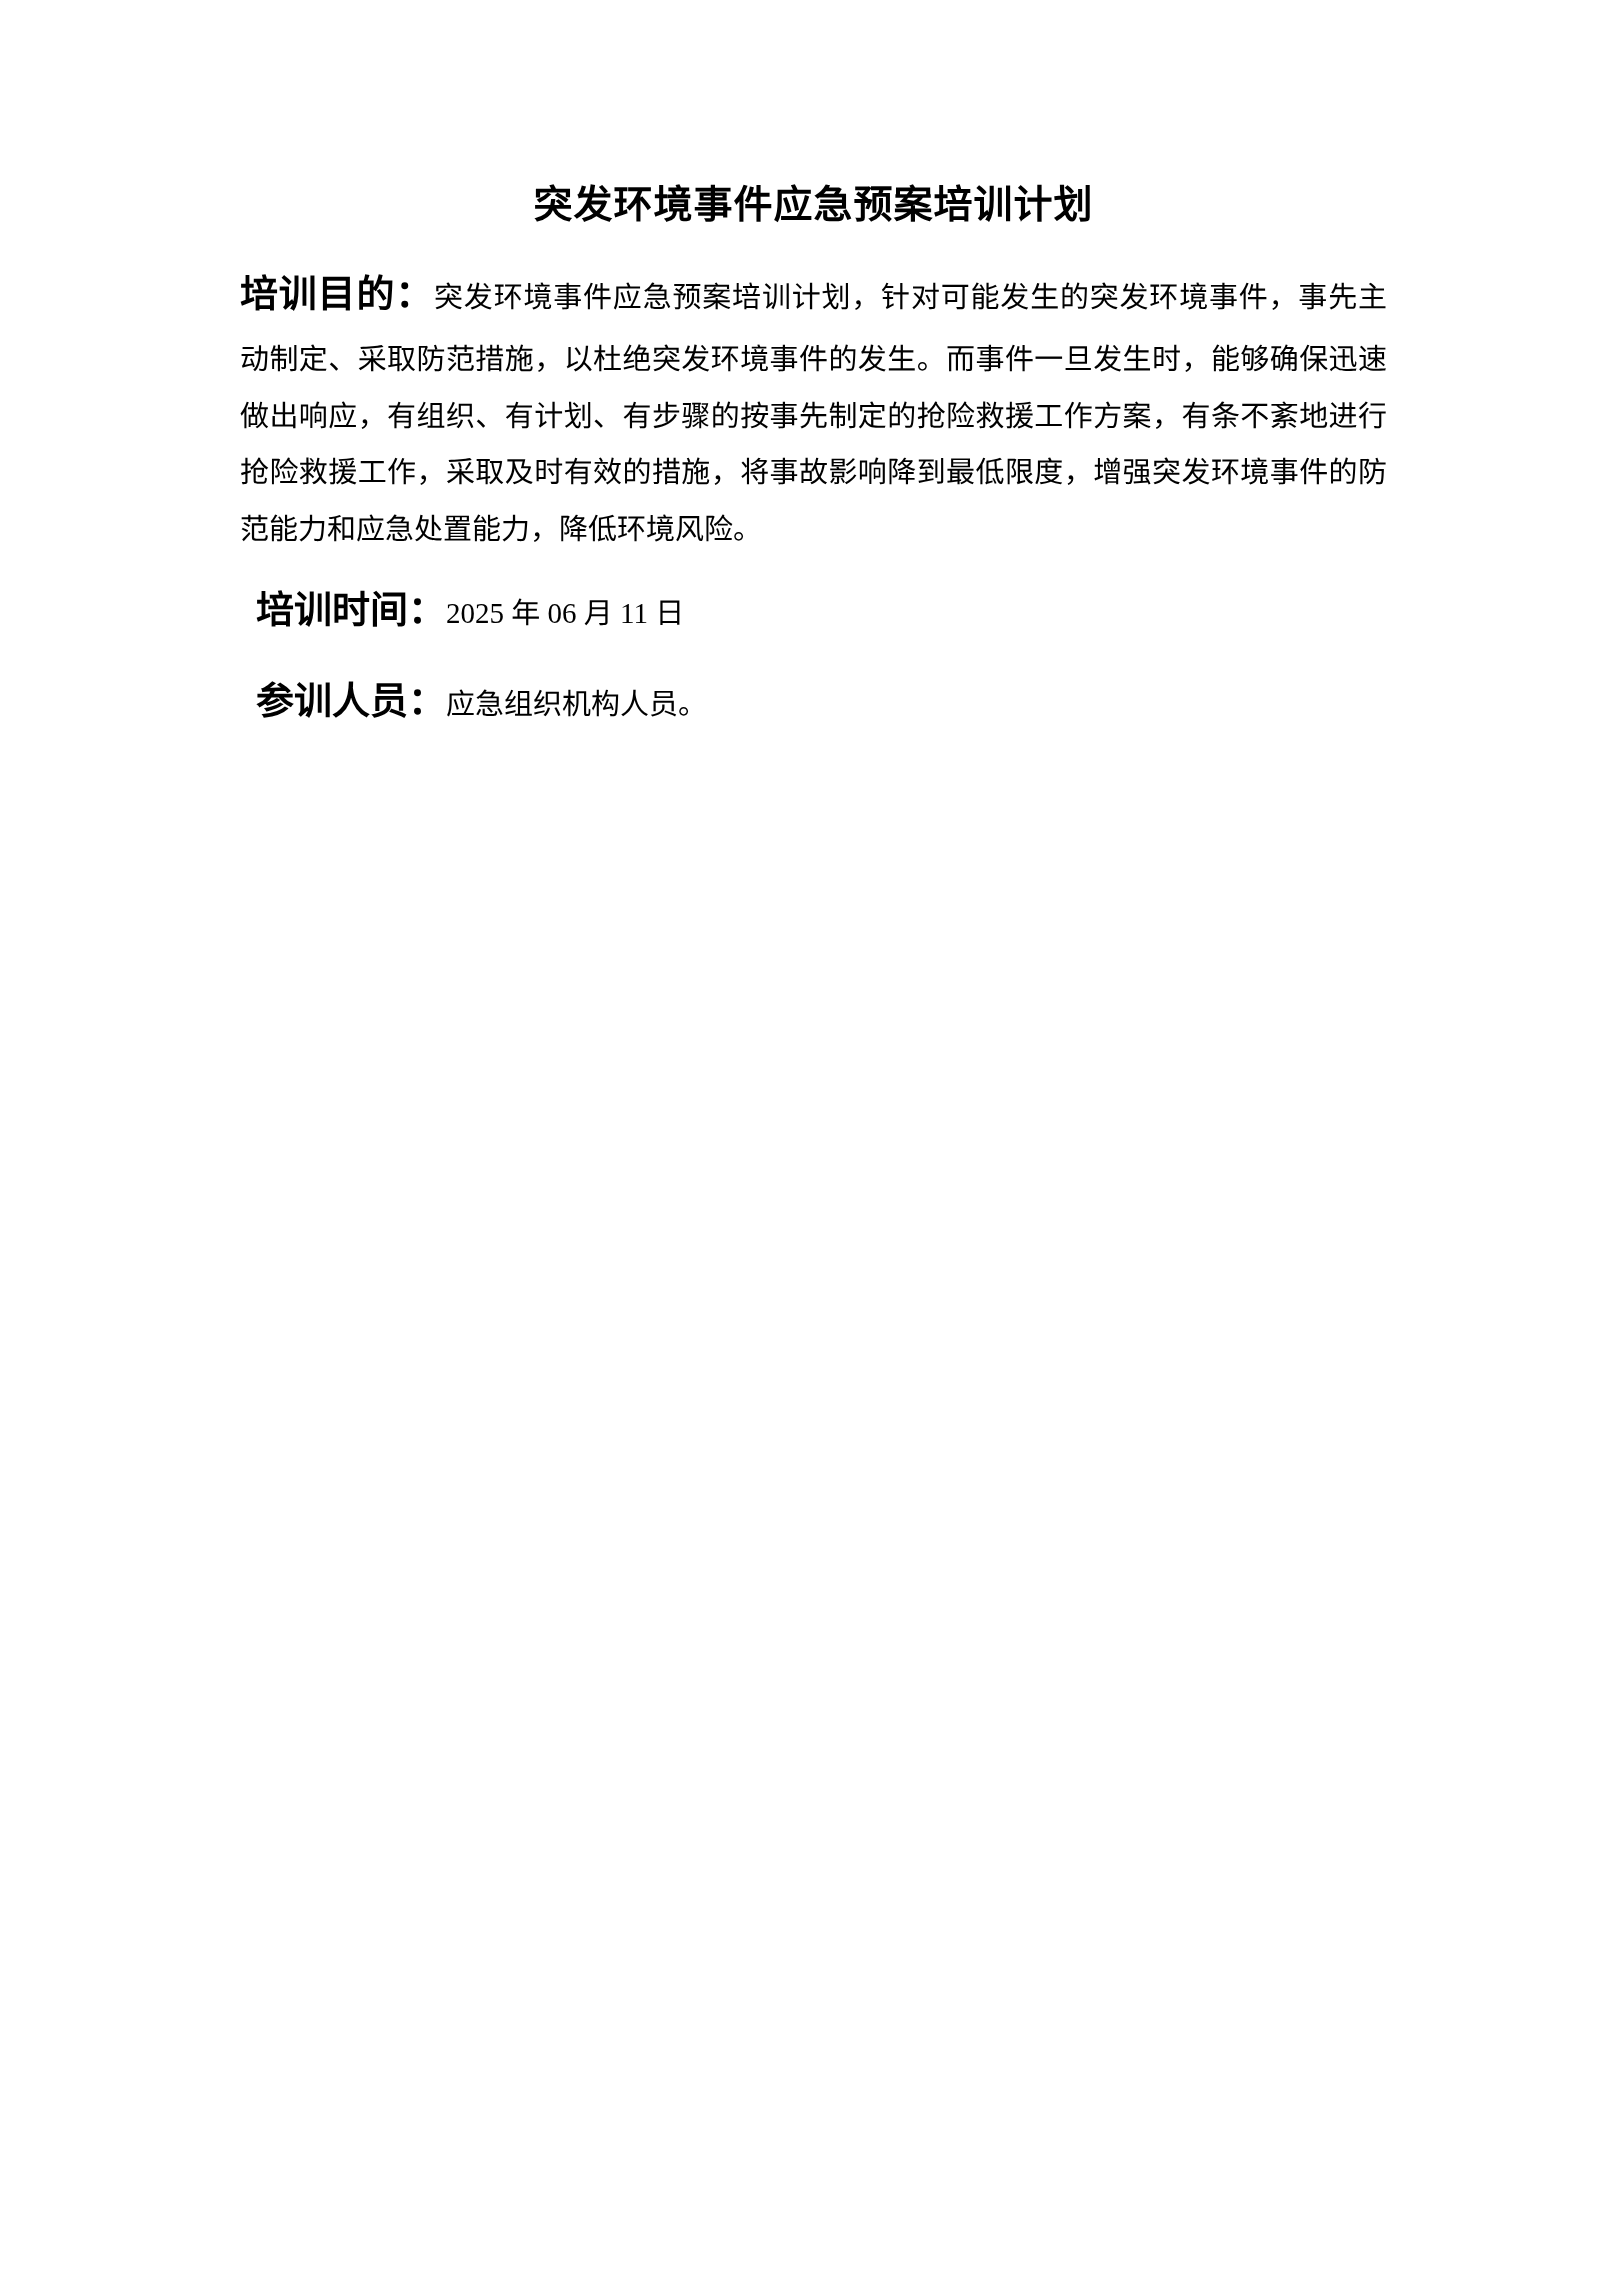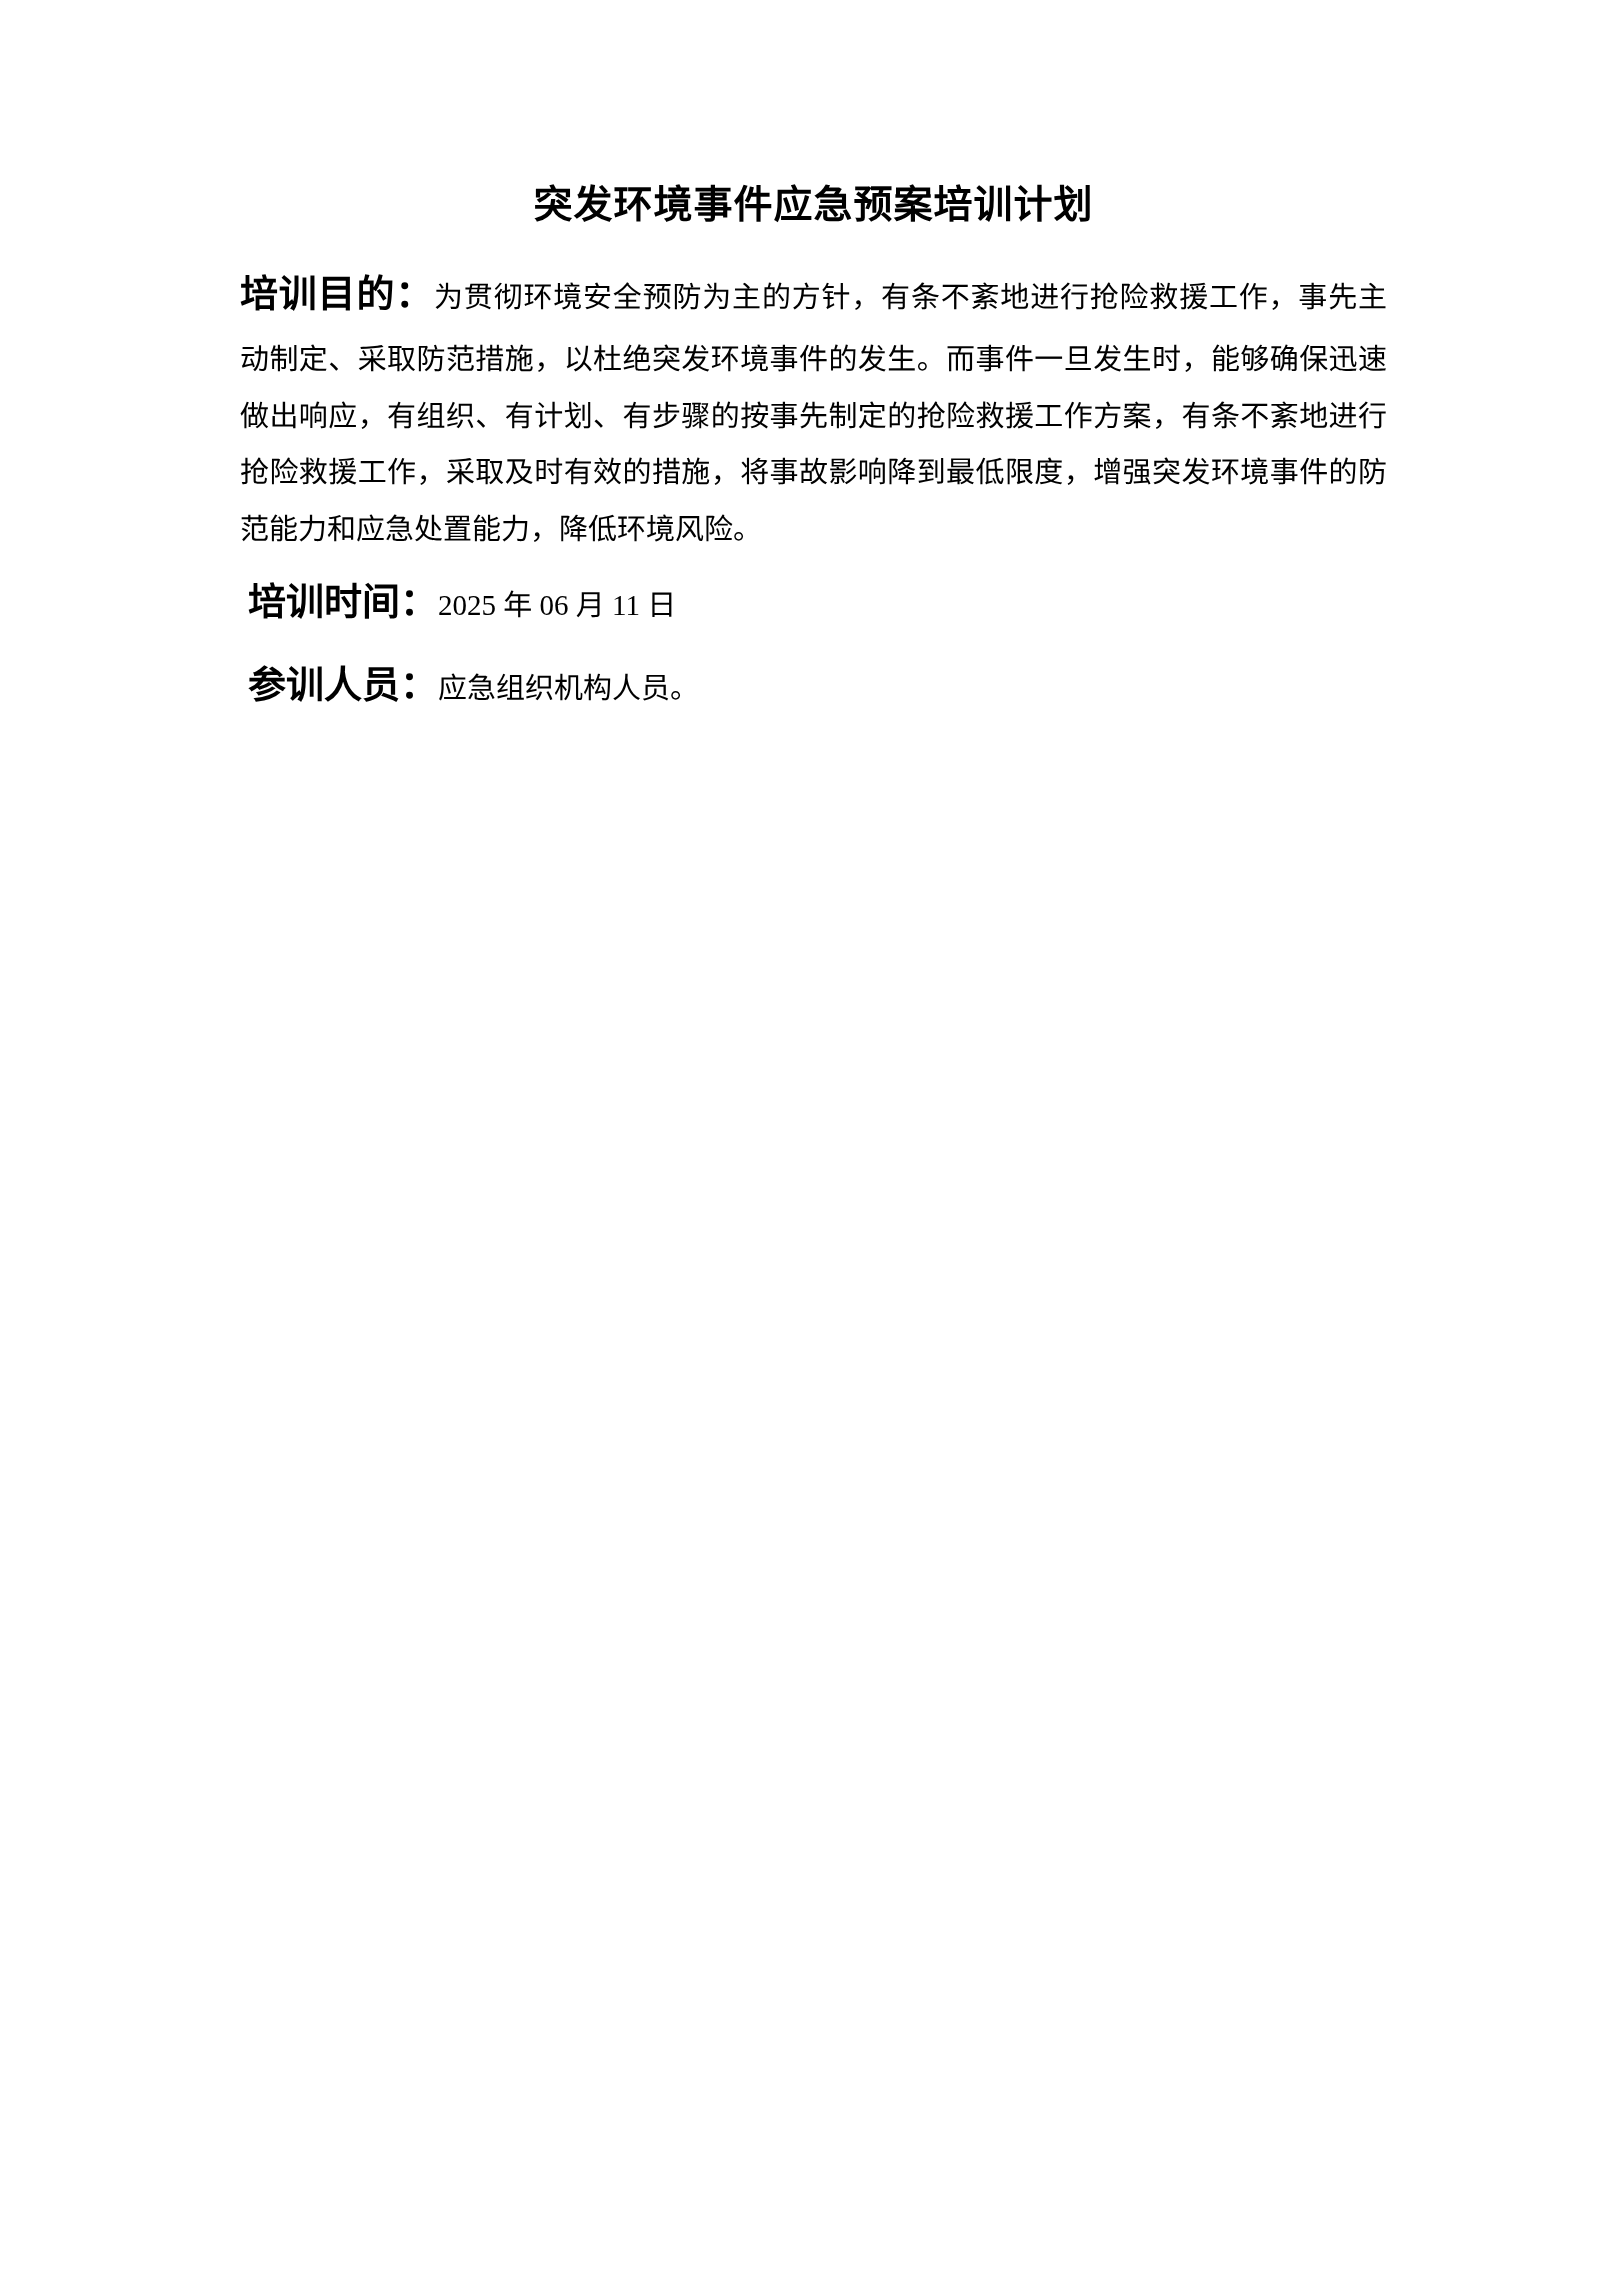--- a/index.html
+++ b/index.html
@@ -46,36 +46,36 @@
     word-break: break-all;
   }
   .label {
     font-family: "DejaVu Sans", "Liberation Sans", sans-serif;
     font-weight: bold;
     font-size: 38px;
   }
   .field-line {
     font-size: 29px;
     line-height: 1.95;
-    margin: 8px;
+    margin: 16px;
     white-space: nowrap;
   }
   .field-value {
     font-family: "Liberation Serif", "DejaVu Serif", serif;
   }
 </style>
 </head>
 <body>
 
 <div class="page">
   <div class="content">
 
     <h1 class="doc-title">突发环境事件应急预案培训计划</h1>
 
-    <p class="para"><span class="label">培训目的：</span><span>为贯彻环境安全预防为主的方针，有条不紊地进行抢险救援工作，事先主动制定、采取防范措施，以杜绝突发环境事件的发生。而事件一旦发生时，能够确保迅速做出响应，有组织、有计划、有步骤的按事先制定的抢险救援工作方案，有条不紊地进行抢险救援工作，采取及时有效的措施，将事故影响降到最低限度，增强突发环境事件的防范能力和应急处置能力，降低环境风险。</span></p>
+    <p class="para"><span class="label">培训目的：</span><span>突发环境事件应急预案培训计划，针对可能发生的突发环境事件，事先主动制定、采取防范措施，以杜绝突发环境事件的发生。而事件一旦发生时，能够确保迅速做出响应，有组织、有计划、有步骤的按事先制定的抢险救援工作方案，有条不紊地进行抢险救援工作，采取及时有效的措施，将事故影响降到最低限度，增强突发环境事件的防范能力和应急处置能力，降低环境风险。</span></p>
 
     <p class="field-line"><span class="label">培训时间：</span><span class="field-value">2025 年 06 月 11 日</span></p>
 
 
     <p class="field-line"><span class="label">参训人员：</span><span class="field-value">应急组织机构人员。</span></p>
 
   </div>
 </div>
 
 

